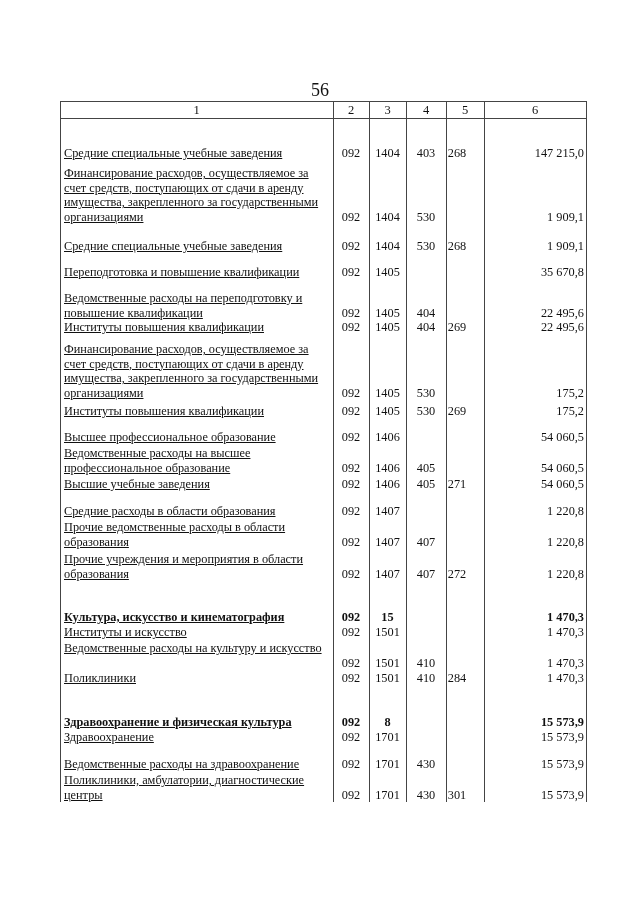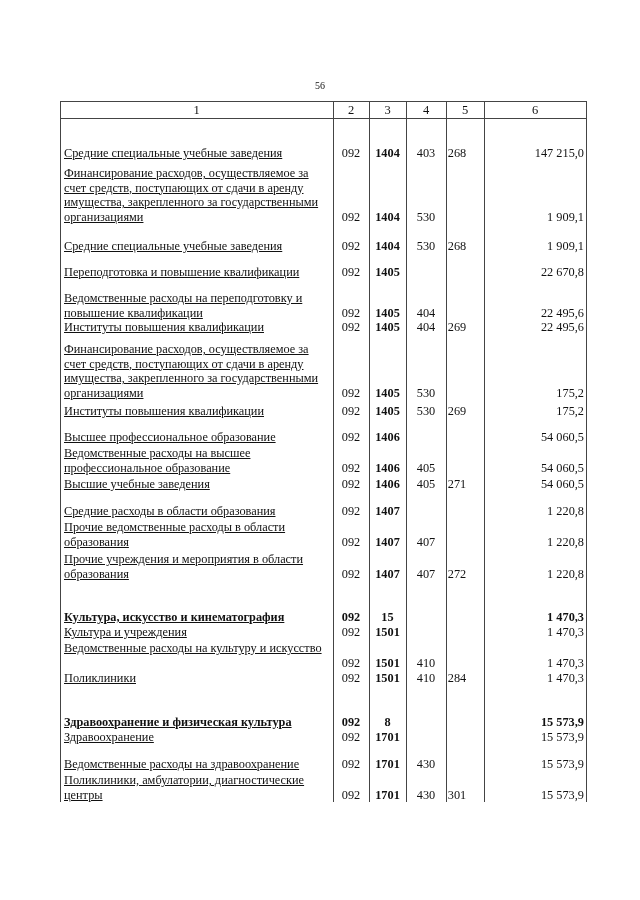--- a/index.html
+++ b/index.html
@@ -1,26 +1,26 @@
 <!DOCTYPE html>
 <html><head>
 <meta charset="utf-8">
 <style>
   html, body { margin:0; padding:0; background:#ffffff; }
   body { width:640px; height:900px; position:relative; overflow:hidden;
          font-family:"Liberation Serif", serif; color:#111; font-size:12.3px; }
-  .page-num { position:absolute; left:0; width:640px; top:80px; text-align:center; font-size:10px; }
+  .page-num { position:absolute; left:0; width:640px; top:80px; text-align:center; font-size:18px; }
   .vline { position:absolute; top:101px; width:1px; background:#444; }
   .hline { position:absolute; height:1px; background:#444; }
   .hdr { position:absolute; top:102px; height:16px; line-height:16px; text-align:center; font-size:12.5px; }
   .row { position:absolute; left:0; width:640px; }
   .c1 { position:absolute; left:64px; width:268px; line-height:14.6px;text-decoration:underline; }
   .cv { position:absolute; text-align:center; line-height:14.6px; }
   .c2 { left:333px; width:36px; }
-  .c3 { left:369px; width:37px;font-weight:bold; }
+  .c3 { left:369px; width:37px; }
   .c4 { left:406px; width:40px; }
   .c5 { left:438px; width:38px; }
   .c6 { position:absolute; left:484px; width:100px; text-align:right; line-height:14.6px; }
   .bold { font-weight:bold; }
 </style>
 </head>
 <body>
 
 <div class="page-num">56</div>
 
@@ -69,21 +69,21 @@
       <div class="cv c4">530</div>
       <div class="cv c5">268</div>
       <div class="c6">1 909,1</div>
     </div>
     <div class="row" style="top: 265px;">
       <div class="c1">Переподготовка и повышение квалификации</div>
       <div class="cv c2">092</div>
       <div class="cv c3">1405</div>
       <div class="cv c4"></div>
       <div class="cv c5"></div>
-      <div class="c6">22 670,8</div>
+      <div class="c6">35 670,8</div>
     </div>
     <div class="row" style="top: 291px;">
       <div class="c1">Ведомственные расходы на переподготовку и повышение квалификации</div>
       <div class="cv c2" style="top: 14.6px;">092</div>
       <div class="cv c3" style="top: 14.6px;">1405</div>
       <div class="cv c4" style="top: 14.6px;">404</div>
       <div class="cv c5" style="top: 14.6px;"></div>
       <div class="c6" style="top: 14.6px;">22 495,6</div>
     </div>
     <div class="row" style="top: 320px;">
@@ -160,21 +160,21 @@
     </div>
     <div class="row bold" style="top: 610px;">
       <div class="c1">Культура, искусство и кинематография</div>
       <div class="cv c2">092</div>
       <div class="cv c3">15</div>
       <div class="cv c4"></div>
       <div class="cv c5"></div>
       <div class="c6">1 470,3</div>
     </div>
     <div class="row" style="top: 625px;">
-      <div class="c1">Культура и учреждения</div>
+      <div class="c1">Институты и искусство</div>
       <div class="cv c2">092</div>
       <div class="cv c3">1501</div>
       <div class="cv c4"></div>
       <div class="cv c5"></div>
       <div class="c6">1 470,3</div>
     </div>
     <div class="row" style="top: 641px;">
       <div class="c1">Ведомственные расходы на культуру и искусство</div>
       <div class="cv c2" style="top: 14.6px;">092</div>
       <div class="cv c3" style="top: 14.6px;">1501</div>

